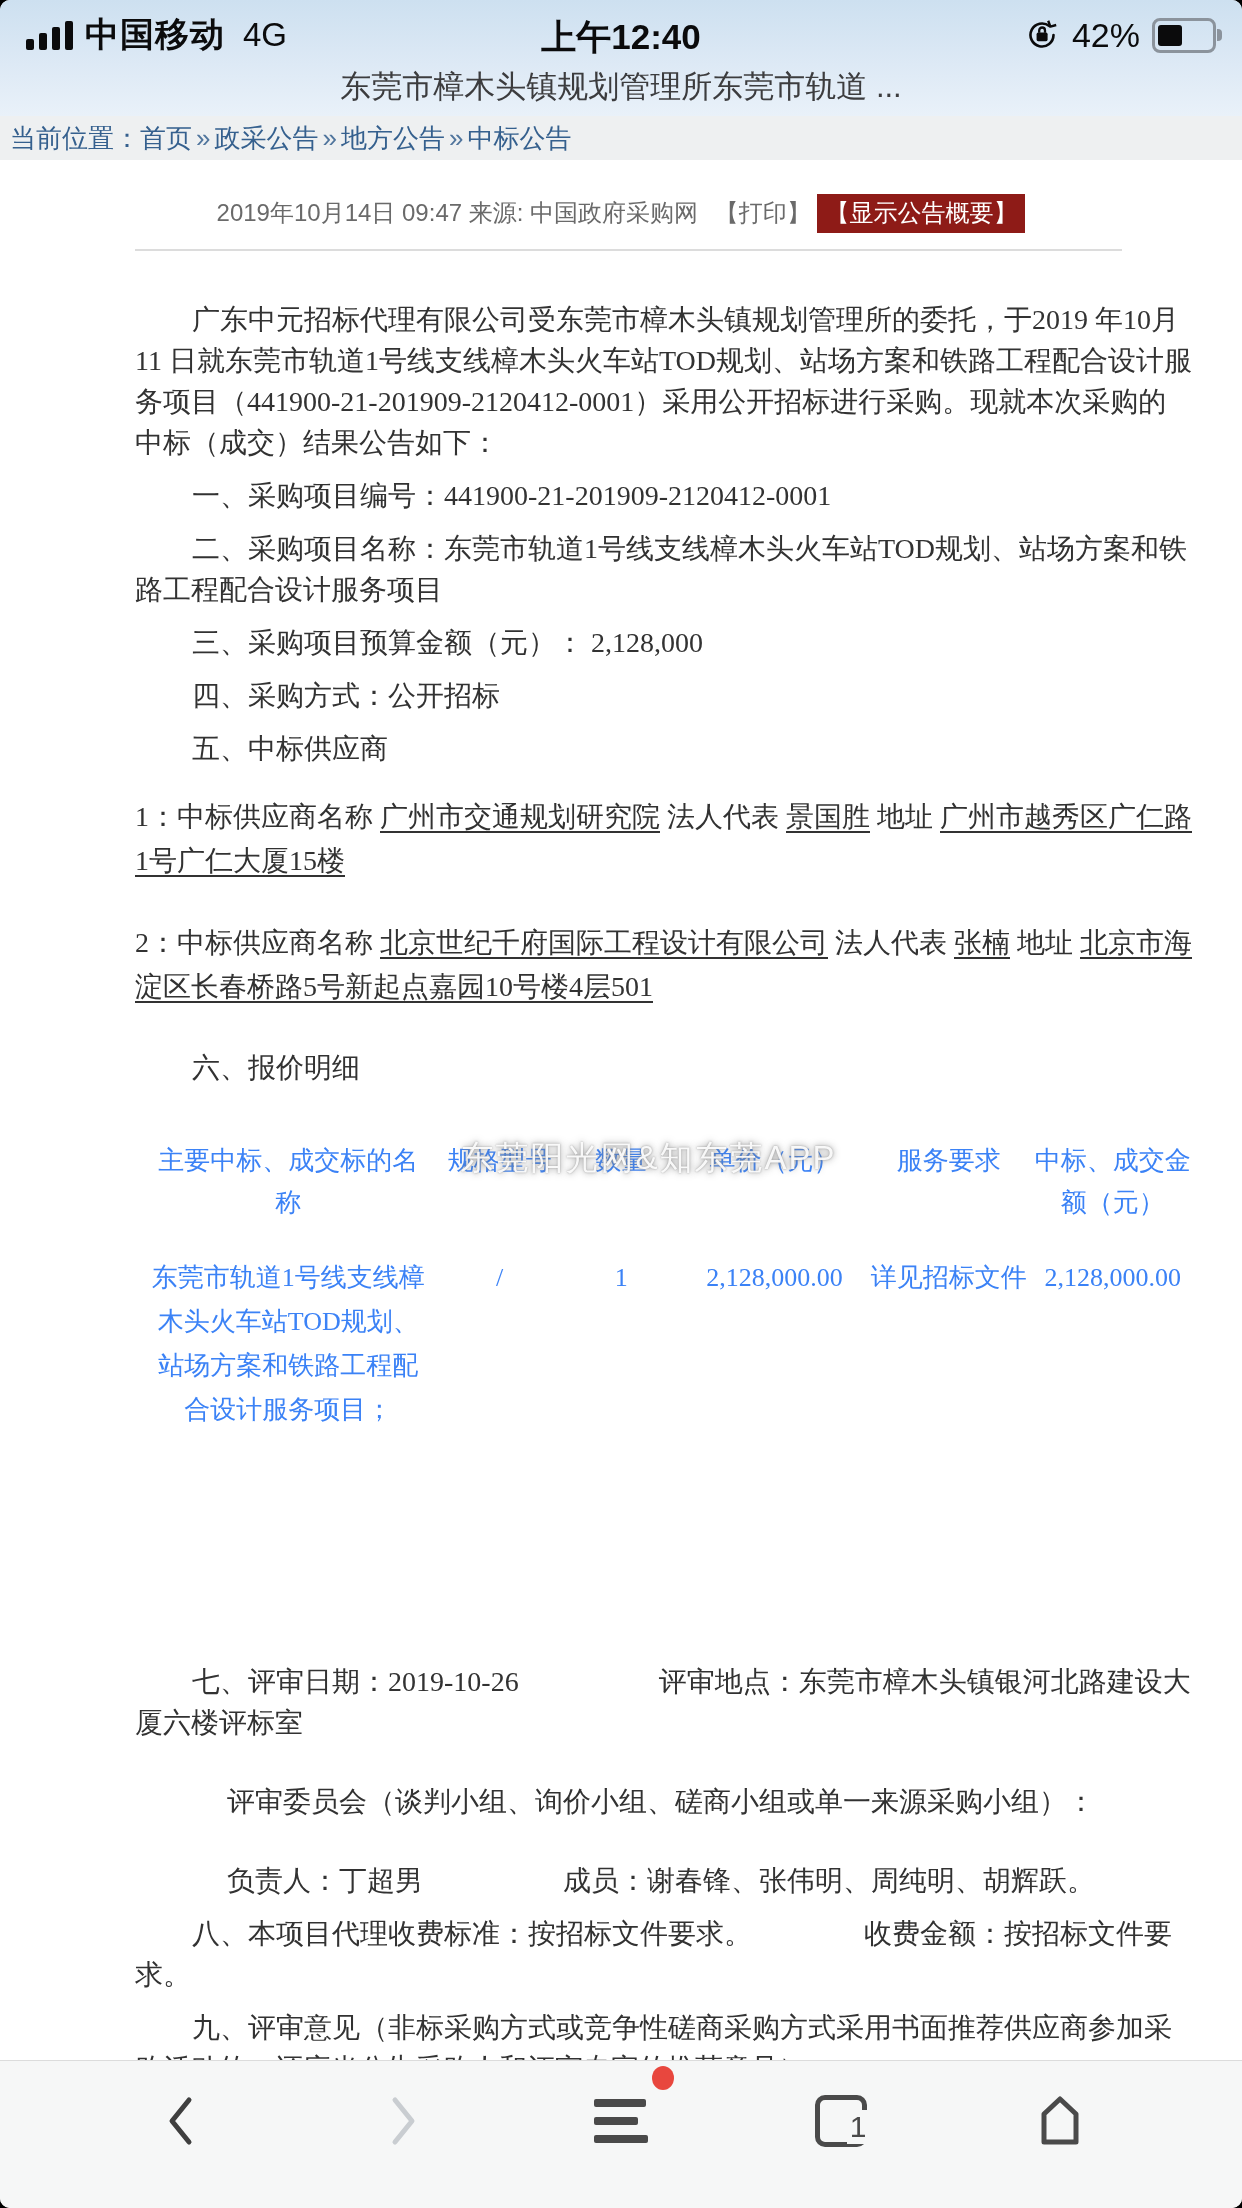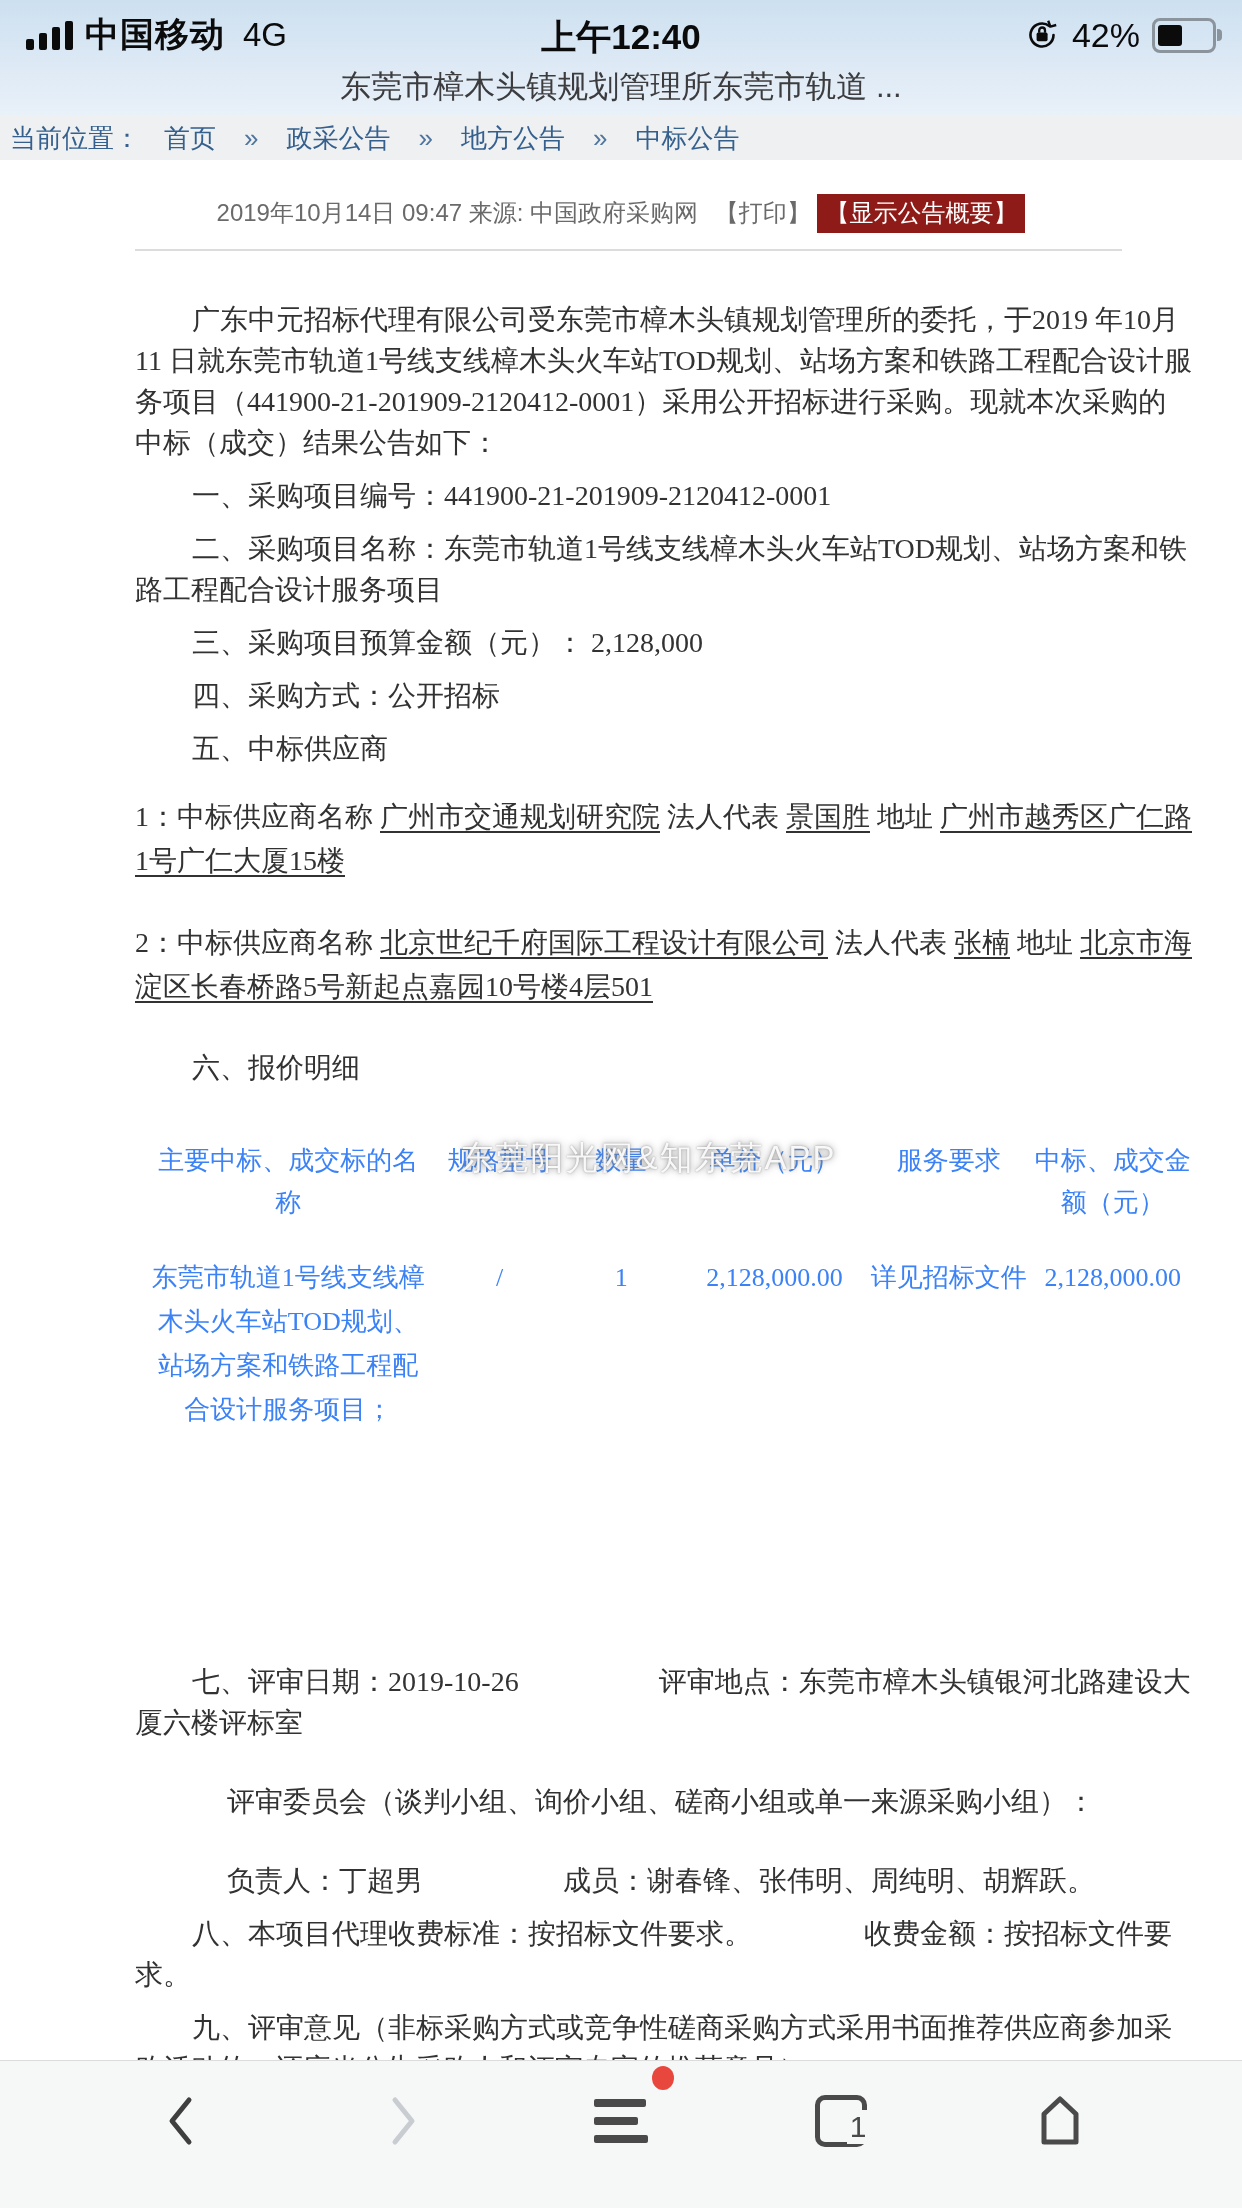--- a/index.html
+++ b/index.html
@@ -1,19 +1,19 @@
 <!DOCTYPE html>
 <html lang="zh"><head>
 <meta charset="utf-8">
 <style>
   html,body { margin:0; padding:0; }
   body { background:#000; font-family:"Liberation Sans", sans-serif; }
   .phone {
     position:relative; width:1242px; height:2208px; margin:0 auto;
-    background:#ffffff; overflow:hidden;
+    background:#ffffff; overflow:hidden;border-radius:10px;
   }
 
   
   .top-chrome {
     background:linear-gradient(180deg,#cde0f0 0%,#dde9f5 55%,#e9f1f9 100%);
   }
   .status-bar {
     height:58px; display:flex; align-items:center; justify-content:space-between;
     padding:6px 26px 0 26px; color:#0b0b0c;
   }
@@ -30,21 +30,21 @@
   .battery .fill { margin-left:3px; width:42%; height:21px; background:#0b0b0c; border-radius:3px; }
   .battery .nub { position:absolute; right:-9px; top:8px; width:5px; height:12px; background:#8b939c; border-radius:0 4px 4px 0; }
   .browser-title {
     height:52px; text-align:center; font-size:31px; color:#3c3c3e;
     line-height:46px; white-space:nowrap; overflow:hidden;
   }
 
   
   .breadcrumb {
     height:44px; background:#eef0f1; display:flex; align-items:center;
-    padding-left:10px; font-size:26px; color:#35608e; gap:24px; white-space:nowrap;
+    padding-left:10px; font-size:26px; color:#35608e; gap:0; white-space:nowrap;
   }
   .breadcrumb .crumb { color:#35608e; }
   .breadcrumb .sep { color:#50759d; padding:0 4px; }
 
   
   .article { padding:0 50px; color:#323232; font-family:"Liberation Serif", serif; }
   .article-title {
     margin:60px 15px 0 15px; text-align:center; font-size:34px; font-weight:700;
     line-height:1.38; color:#2e2e30; font-family:"Liberation Sans", sans-serif;
   }

